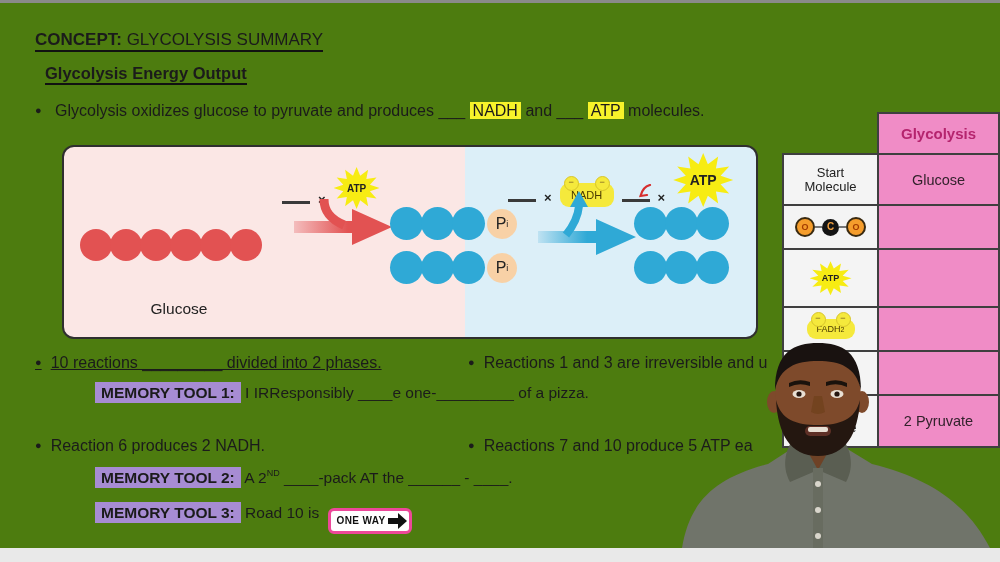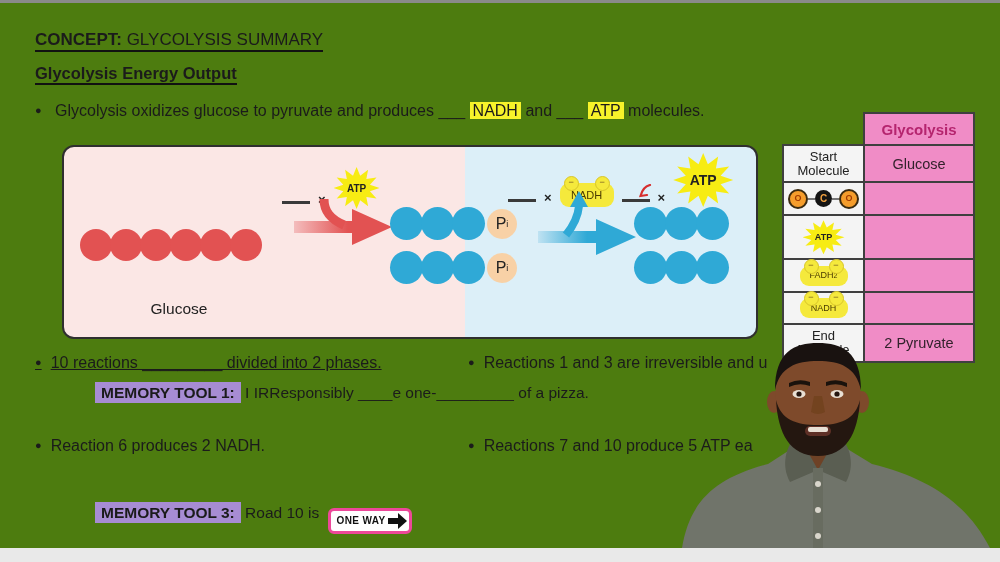--- a/index.html
+++ b/index.html
@@ -8,21 +8,21 @@
   .abs{position:absolute;}
   
   #topbar{left:0;top:0;width:1000px;height:3px;background:#8a8a8a;z-index:20;}
   #bottombar{left:0;top:548px;width:1000px;height:14px;background:#e9e9e9;z-index:20;}
 
   
   #concept-line{left:35px;top:30px;font-size:17px;}
   #concept-line .u{border-bottom:2px solid #111;padding-bottom:1px;}
   #concept-line b{font-weight:bold;}
   #section-line{left:35px;top:64px;font-size:16.5px;font-weight:bold;}
-  #section-line .u{border-bottom:2px solid #111;padding-bottom:1px;}
+  #section-line .u{border-bottom:2px solid #111;padding-bottom:1px;margin-left:10px;}
 
   .bullet{font-size:16px;white-space:nowrap;}
   .bullet:before{content:"\25CF";font-size:11px;vertical-align:2px;margin-right:9px;}
   .hl-y{background:#f7f32a;padding:0 3px;}
   .hl-p{background:#a78cd3;padding:2px 6px;font-weight:bold;}
 
   
   #panel{left:62px;top:145px;width:692px;height:190px;border:2px solid #2f2f2f;border-radius:12px;
          background:linear-gradient(to right,#fbe7e5 0,#fbe7e5 58%,#dceff8 58%,#dceff8 100%);}
   .circle{border-radius:50%;display:inline-block;flex:0 0 auto;}
@@ -40,21 +40,21 @@
            justify-content:center;color:#4a3a00;flex:0 0 auto;}
   .bump{position:absolute;top:-7px;width:13px;height:13px;border-radius:50%;background:#f5e93c;
         border:1.5px solid #d8c52a;color:#9c882a;font-size:9px;line-height:10px;text-align:center;font-weight:bold;}
   .bump.b1{left:4px;}.bump.b2{right:4px;}
   .blank-grp{display:flex;align-items:flex-end;gap:8px;}
   .bline{width:28px;height:0;border-bottom:3px solid #3a3a3a;margin-bottom:5px;flex:0 0 auto;}
   .times{font-size:13px;font-weight:bold;color:#222;margin-bottom:2px;}
 
   
   #sum-table{border-collapse:collapse;}
-  #sum-table td{border:2px solid #3f3f3f;padding:4px;text-align:center;vertical-align:middle;}
+  #sum-table td{border:2px solid #3f3f3f;padding:11px;text-align:center;vertical-align:middle;}
   #sum-table td.noborder{border:none;background:transparent;}
   td.lab{width:66px;background:#f4f4f4;font-size:13px;line-height:1.05;color:#222;}
   td.pink{width:100px;background:#f08cc6;font-size:14.5px;color:#33222c;}
   td.pink.hdr{color:#b5246e;font-weight:bold;font-size:15px;}
   .co2{display:inline-flex;align-items:center;}
   .co2-o{width:16px;height:16px;border-radius:50%;background:#f59d2c;border:2px solid #3a2a10;color:#a33b00;
          font-size:9px;font-weight:bold;display:inline-flex;align-items:center;justify-content:center;}
   .co2-c{width:17px;height:17px;border-radius:50%;background:#141414;color:#f0a040;
          font-size:10px;font-weight:bold;display:inline-flex;align-items:center;justify-content:center;}
   .co2-link{width:7px;height:2px;background:#777;}
@@ -250,20 +250,25 @@
   <div class="abs bullet" style="left:468px;top:354px;">Reactions 1 and 3 are irreversible and u</div>
 
   <div class="abs mt-row" style="left:95px;top:384px;">
     <span class="hl-p">MEMORY TOOL 1:</span>
     <span>I IRResponsibly ____e one-_________ of a pizza.</span>
   </div>
 
   <div class="abs bullet" style="left:35px;top:437px;">Reaction 6 produces 2 NADH.</div>
   <div class="abs bullet" style="left:468px;top:437px;">Reactions 7 and 10 produce 5 ATP ea</div>
 
+  <div class="abs mt-row" style="left:95px;top:468px;">
+    <span class="hl-p">MEMORY TOOL 2:</span>
+    <span>A 2</span><sup class="nd">ND</sup>
+    <span>____-pack AT the ______ - ____.</span>
+  </div>
 
   <div class="abs mt-row" style="left:95px;top:504px;">
     <span class="hl-p">MEMORY TOOL 3:</span>
     <span>Road 10 is</span>
     <span class="oneway">
       <span>ONE WAY</span>
       <svg width="19" height="18" viewBox="0 0 19 18">
         <polygon points="0,6 10,6 10,1 19,9 10,17 10,12 0,12" fill="#111"></polygon>
       </svg>
     </span>

